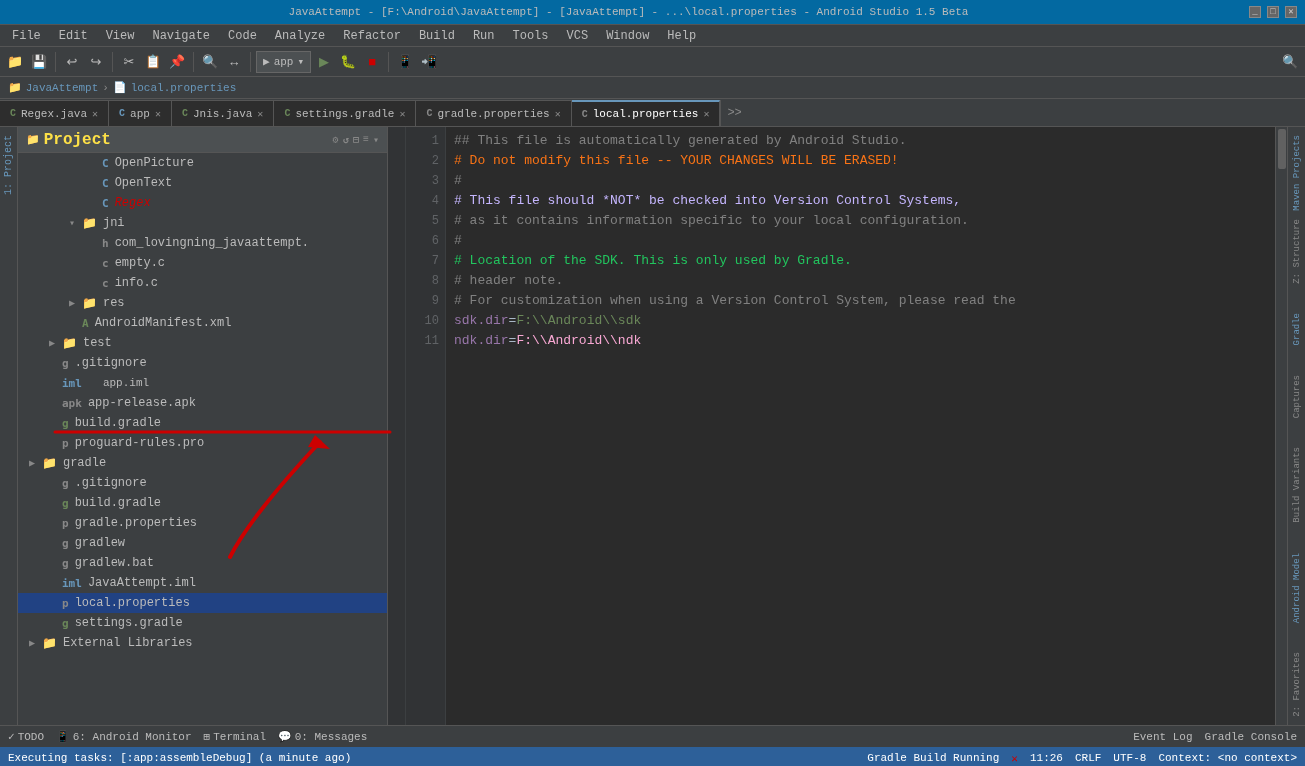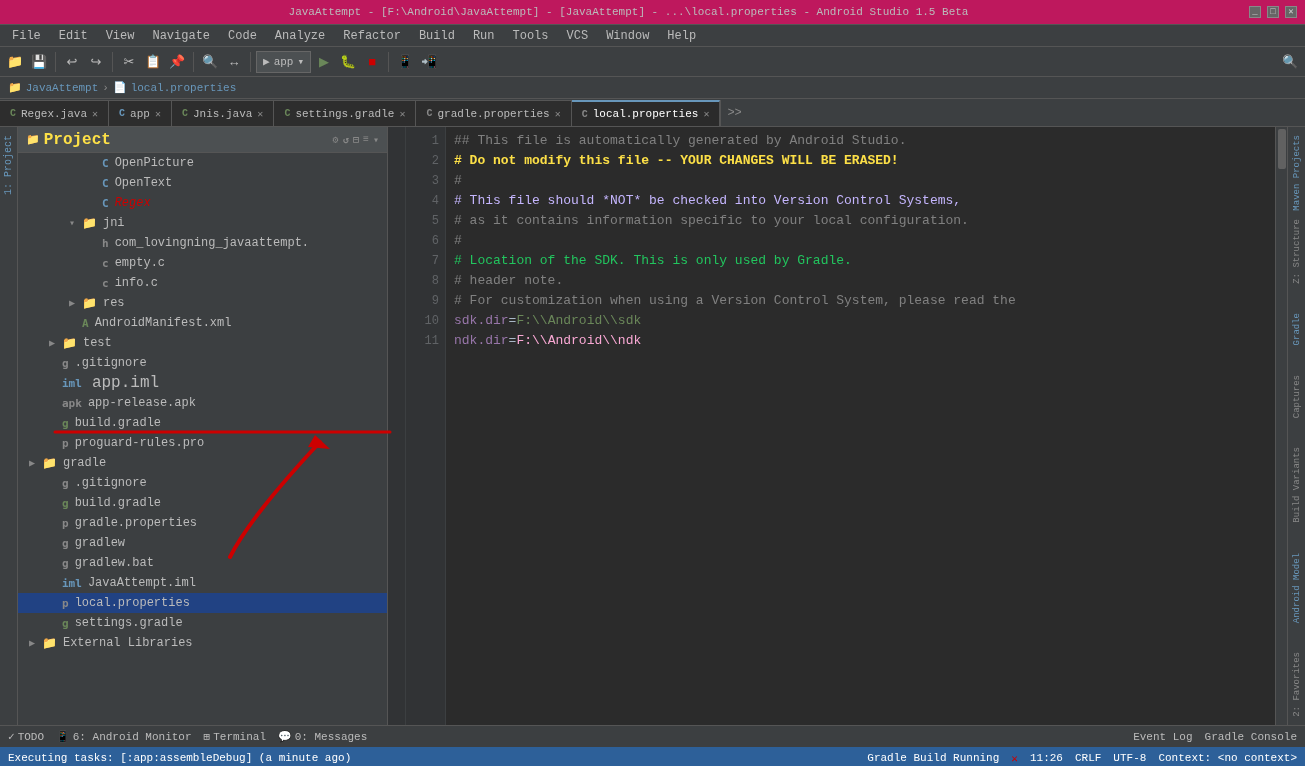--- a/index.html
+++ b/index.html
@@ -8,21 +8,21 @@
       height: 766px;
       background: #2b2b2b;
       font-family: 'Courier New', monospace;
       font-size: 12px;
       color: #a9b7c6;
       overflow: hidden;
     }
 
     
     #title-bar {
-      background: #be185d;
+      background: #0369a1;
       height: 22px;
       display: flex;
       align-items: center;
       padding: 12px 8px;
       font-size: 11px;
       color: #bbbbbb;
       border-bottom: 1px solid #555;
     }
     #title-bar span { flex: 1; text-align: center; }
     #title-controls { display: flex; gap: 6px; margin-left: auto; }
@@ -489,21 +489,21 @@
         <div class="tree-item">
           <span style="display:inline-block; width:28px; flex-shrink:0;"></span>
     <span style="display:inline-block; width:10px; color:#888; font-size:10px;"></span>
     <span style="color:#888; font-size:11px; font-weight:bold; font-family:monospace;">g</span>
     <span style="color:#bbbbbb; font-style:normal; font-size:12px; margin-left:3px;">.gitignore</span>
         </div>
         <div class="tree-item">
           <span style="display:inline-block; width:28px; flex-shrink:0;"></span>
     <span style="display:inline-block; width:10px; color:#888; font-size:10px;"></span>
     <span style="color:#6897bb; font-size:11px; font-weight:bold; font-family:monospace;">iml</span>
-    <span style="color:#bbbbbb; font-style:normal; font-size:16px; margin-left:7px;">app.iml</span>
+    <span style="color:#bbbbbb; font-style:normal; font-size:11px; margin-left:18px;">app.iml</span>
         </div>
         <div class="tree-item">
           <span style="display:inline-block; width:28px; flex-shrink:0;"></span>
     <span style="display:inline-block; width:10px; color:#888; font-size:10px;"></span>
     <span style="color:#888; font-size:11px; font-weight:bold; font-family:monospace;">apk</span>
     <span style="color:#bbbbbb; font-style:normal; font-size:12px; margin-left:3px;">app-release.apk</span>
         </div>
         <div class="tree-item">
           <span style="display:inline-block; width:28px; flex-shrink:0;"></span>
     <span style="display:inline-block; width:10px; color:#888; font-size:10px;"></span>
@@ -593,21 +593,21 @@
           <div style="line-height: 20px;">6</div>
           <div style="line-height: 20px;">7</div>
           <div style="line-height: 20px;">8</div>
           <div style="line-height: 20px;">9</div>
           <div style="line-height: 20px;">10</div>
           <div style="line-height: 20px;">11</div>
         </div>
 
       <div id="code-content">
           <div class="code-line"><span style="color:#808080;">## This file is automatically generated by Android Studio.</span></div>
-          <div class="code-line"><span style="color:#fde047;font-weight:bold;"># Do not modify this file -- YOUR CHANGES WILL BE ERASED!</span></div>
+          <div class="code-line"><span style="color:#f97316;"># Do not modify this file -- YOUR CHANGES WILL BE ERASED!</span></div>
           <div class="code-line"><span style="color:#808080;">#</span></div>
           <div class="code-line"><span style="color:#c4b5fd;"># This file should *NOT* be checked into Version Control Systems,</span></div>
           <div class="code-line"><span style="color:#808080;"># as it contains information specific to your local configuration.</span></div>
           <div class="code-line"><span style="color:#808080;">#</span></div>
           <div class="code-line"><span style="color:#22c55e;font-family:Liberation Mono, monospace;"># Location of the SDK. This is only used by Gradle.</span></div>
           <div class="code-line"><span style="color:#808080;"># header note.</span></div>
           <div class="code-line"><span style="color:#808080;"># For customization when using a Version Control System, please read the</span></div>
           <div class="code-line"><span style="color:#9876aa;">sdk.dir</span><span style="color:#a9b7c6;">=</span><span style="color:#6a8759;">F:\\Android\\sdk</span></div>
           <div class="code-line"><span style="color:#9876aa;">ndk.dir</span><span style="color:#a9b7c6;">=</span><span style="color:#f9a8d4;margin-top:46px;">F:\\Android\\ndk</span></div>
         </div>

